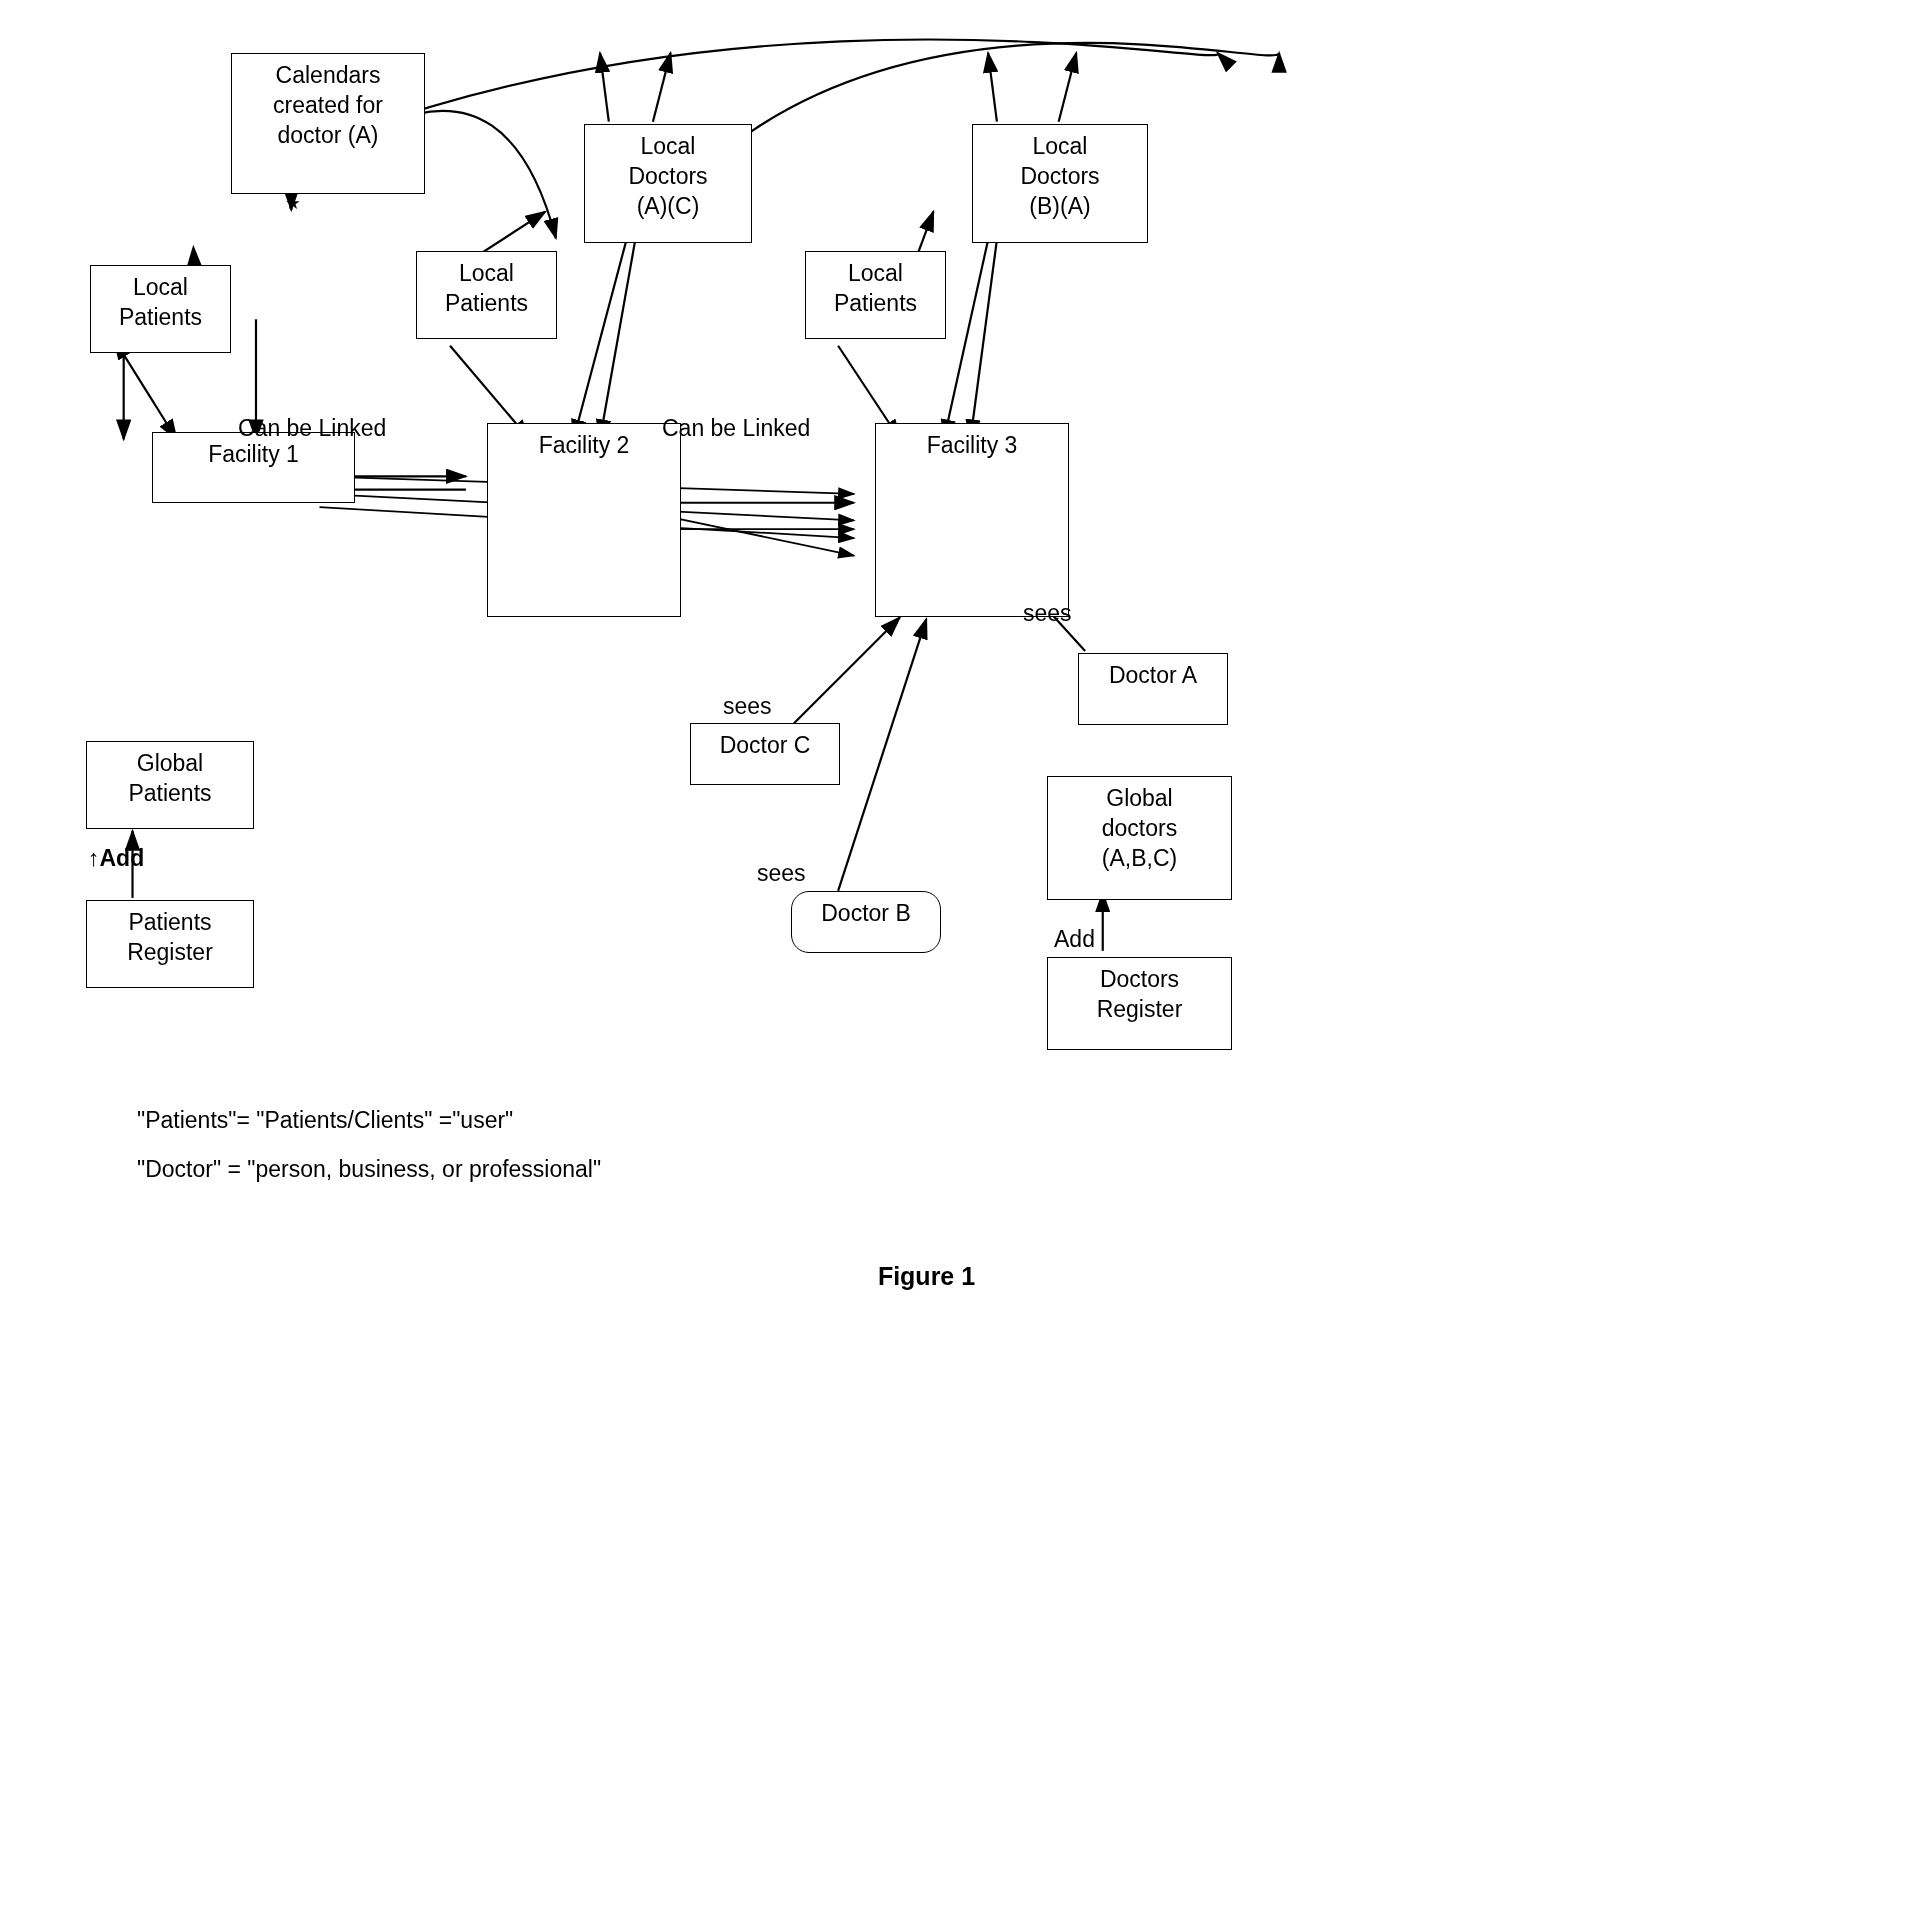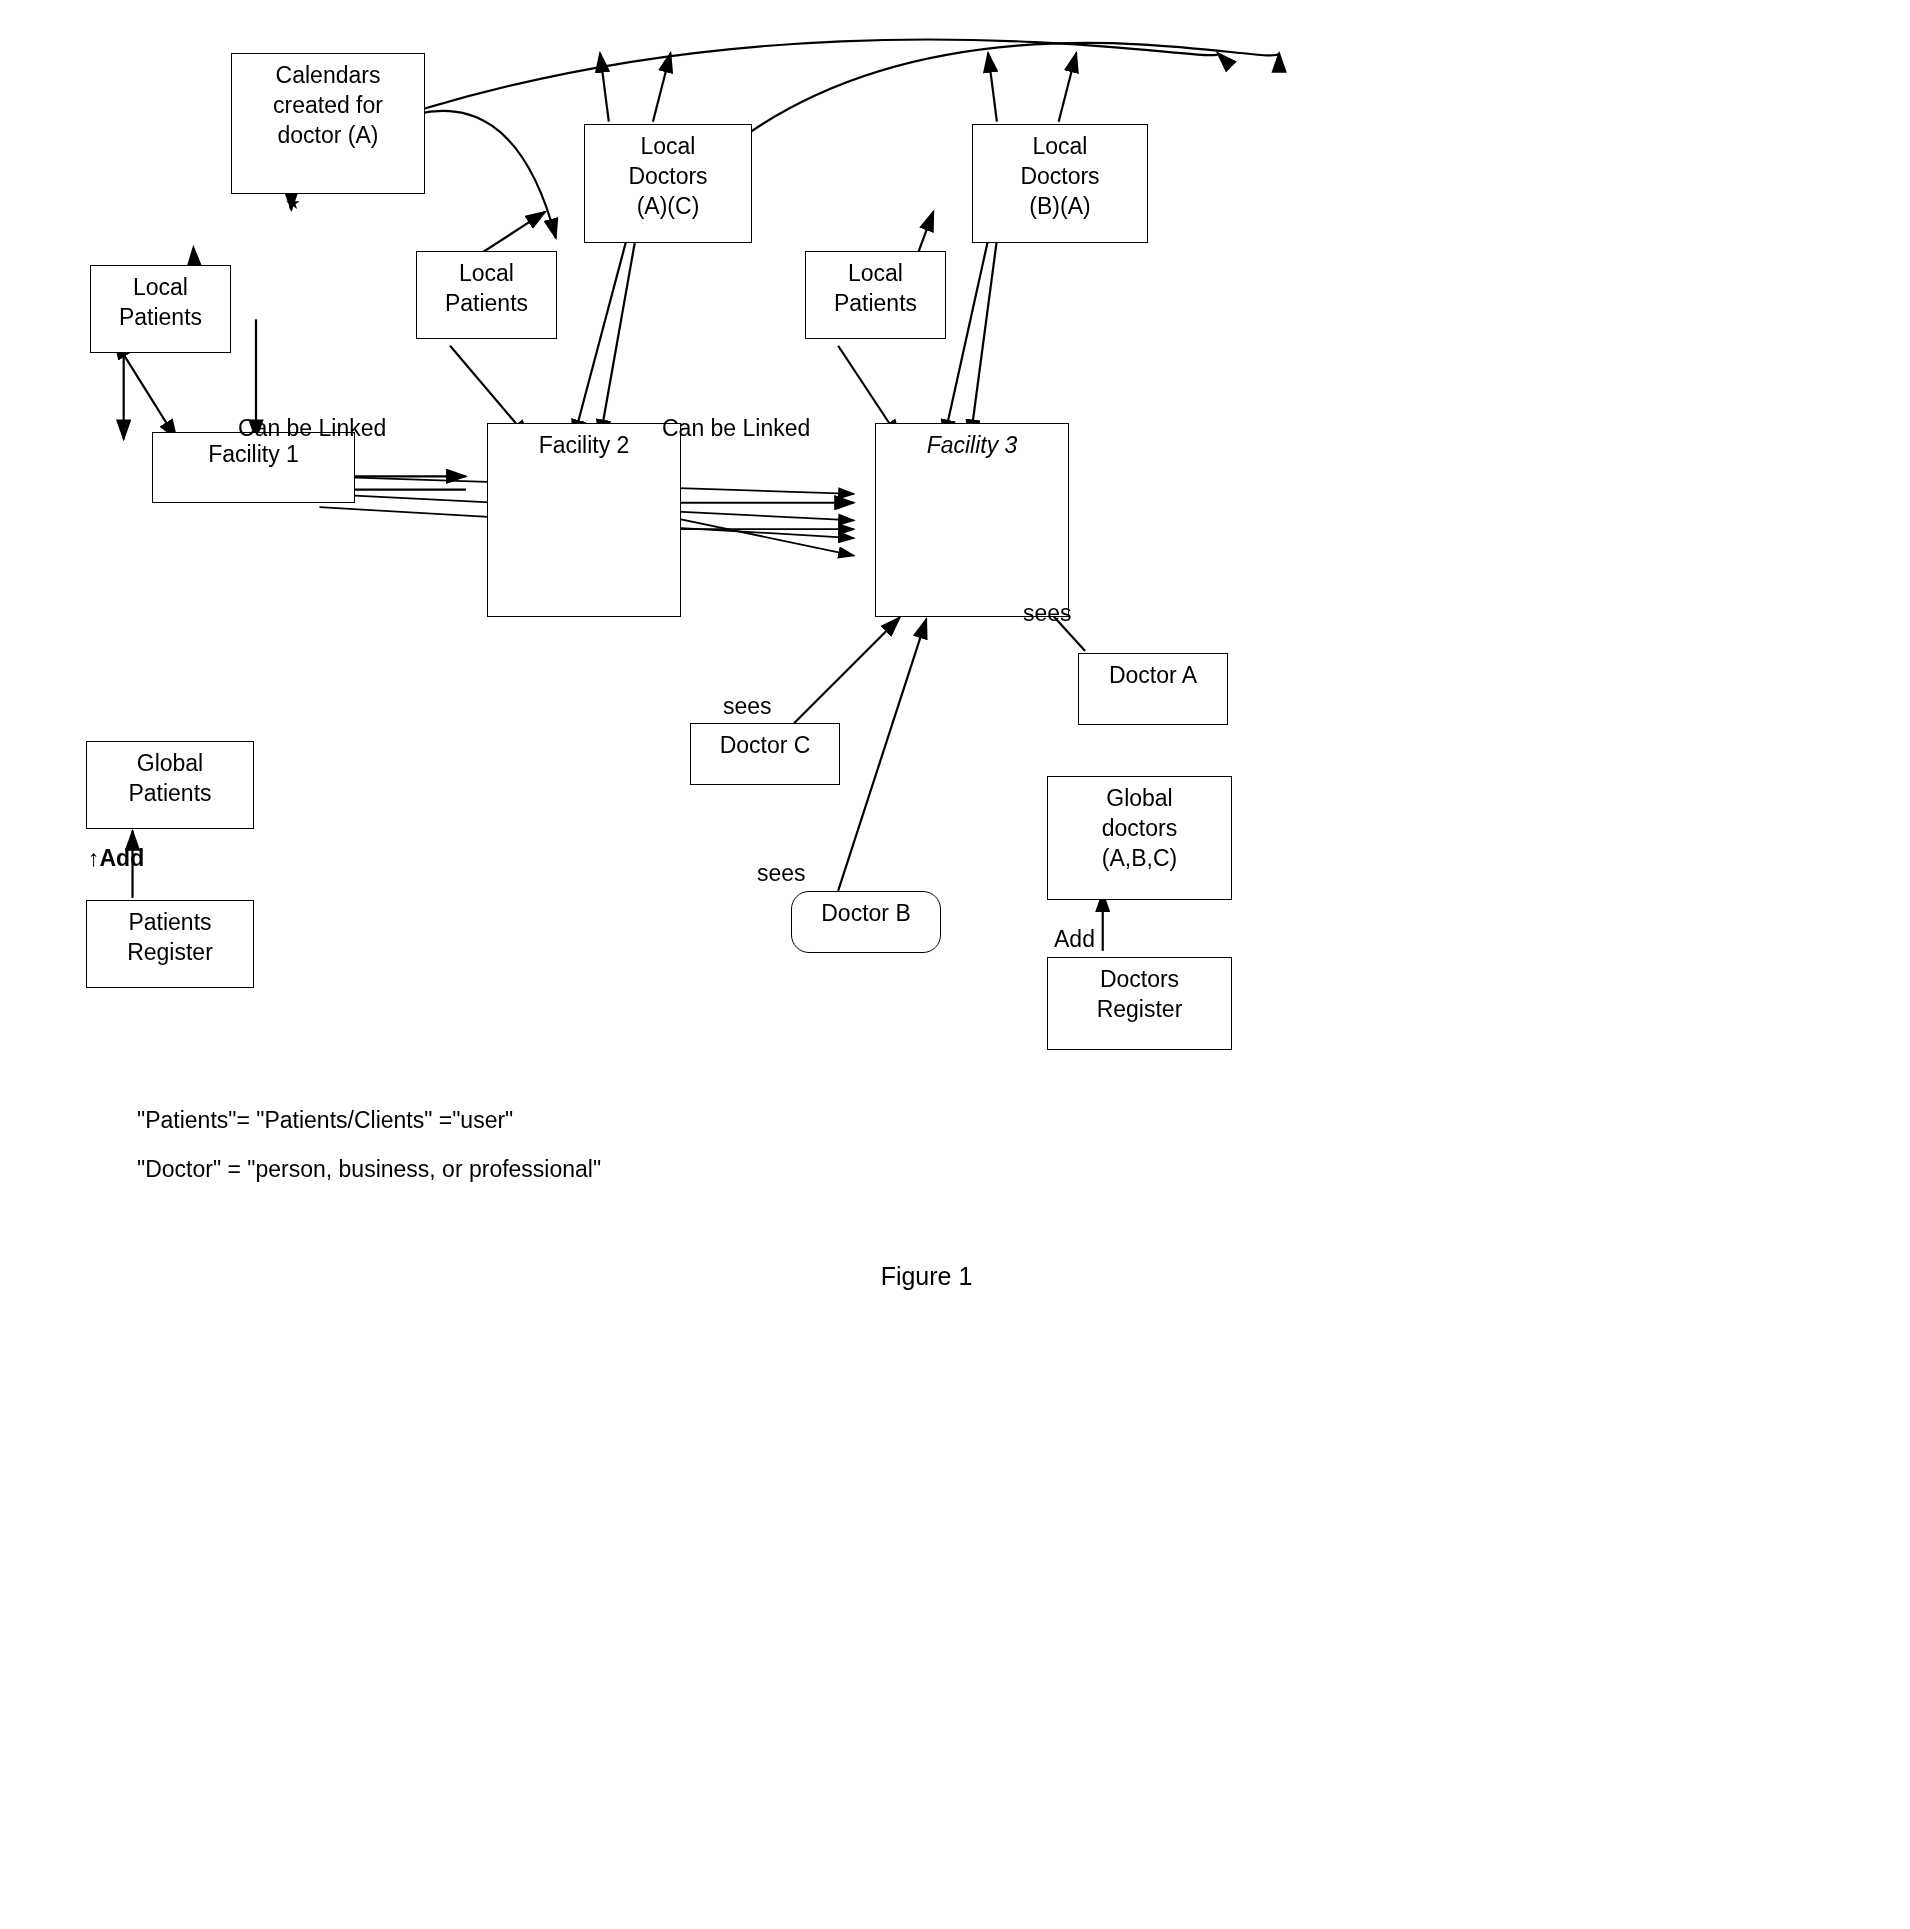--- a/index.html
+++ b/index.html
@@ -28,20 +28,21 @@
     }
     .label {
       position: absolute;
       font-size: 23px;
       background: transparent;
     }
     .figure-label {
       position: absolute;
       font-size: 25px;
       text-align: center;
+      font-weight: bold;
     }
     .note-text {
       position: absolute;
       font-size: 23px;
     }
     svg.arrows {
       position: absolute;
       top: 0;
       left: 0;
       width: 1910px;
@@ -162,21 +163,21 @@
   </div>
 
   <div class="box" style="left:768px; top:251px; width:141px; height:88px;">
     <span>Local<br>Patients</span>
   </div>
 
   <div class="box" style="left:935px; top:124px; width:176px; height:119px;">
     <span>Local<br>Doctors<br>(B)(A)</span>
   </div>
 
-  <div class="box" style="left:838px; top:423px; width:194px; height:194px;font-style:italic;">
+  <div class="box" style="left:838px; top:423px; width:194px; height:194px;">
     <span>Facility 3</span>
   </div>
 
   <div class="box" style="left:653px; top:723px; width:150px; height:62px;">
     <span>Doctor C</span>
   </div>
 
   <div class="box" style="left:1041px; top:653px; width:150px; height:72px;">
     <span>Doctor A</span>
   </div>

